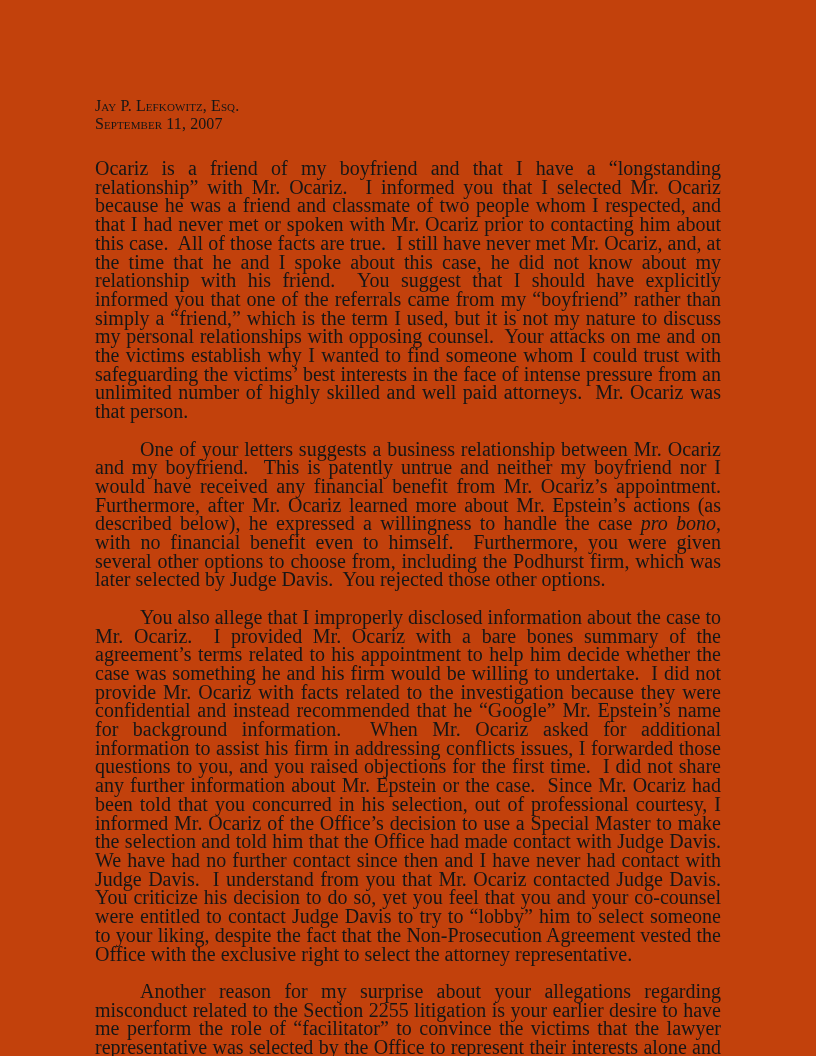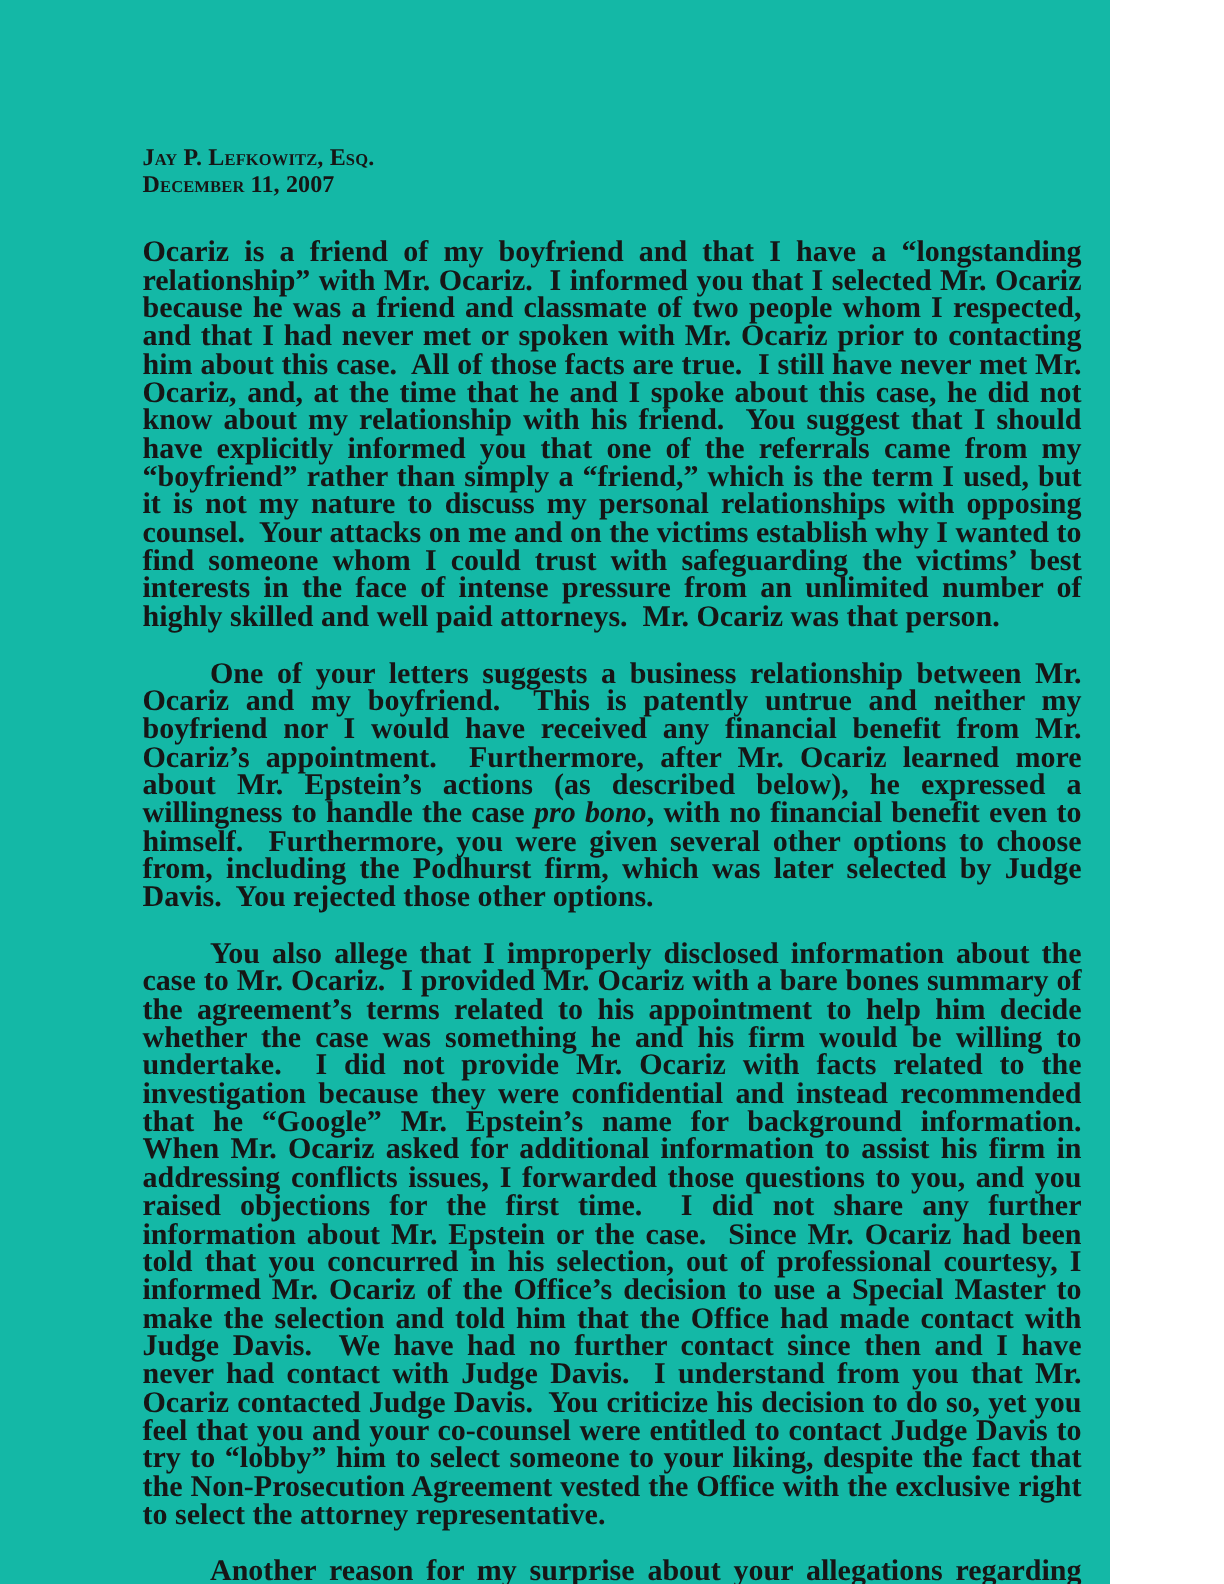--- a/index.html
+++ b/index.html
@@ -2,27 +2,26 @@
 <html><head>
 <meta charset="utf-8">
 <style>
   html, body {
     margin: 0;
     padding: 0;
     background: #ffffff;
   }
   .page {
     position: relative;
-    width: 740px;
+    width: 816px;
     height: 1056px;
-    background: #14b8a6;
+    background: #c2410c;
     overflow: hidden;
     font-family: "Liberation Serif", "DejaVu Serif", serif;
     color: #161616;
-    font-weight: bold;
   }
   .content {
     position: absolute;
     left: 95px;
     top: 97px;
     width: 626px;
   }
   .doc-header {
     font-size: 16px;
     line-height: 17.5px;
@@ -53,21 +52,21 @@
   }
 </style>
 </head>
 <body>
 
 <div class="page">
   <div class="content">
 
     <div class="doc-header">
       <div class="hline">Jay P. Lefkowitz, Esq.</div>
-      <div class="hline">December 11, 2007</div>
+      <div class="hline">September 11, 2007</div>
     </div>
 
     <div class="doc-body">
       <p><span>Ocariz is a friend of my boyfriend and that I have a “longstanding relationship” with Mr. Ocariz.  I informed you that I selected Mr. Ocariz because he was a friend and classmate of two people whom I respected, and that I had never met or spoken with Mr. Ocariz prior to contacting him about this case.  All of those facts are true.  I still have never met Mr. Ocariz, and, at the time that he and I spoke about this case, he did not know about my relationship with his friend.  You suggest that I should have explicitly informed you that one of the referrals came from my “boyfriend” rather than simply a “friend,” which is the term I used, but it is not my nature to discuss my personal relationships with opposing counsel.  Your attacks on me and on the victims establish why I wanted to find someone whom I could trust with safeguarding the victims’ best interests in the face of intense pressure from an unlimited number of highly skilled and well paid attorneys.  Mr. Ocariz was that person.</span></p>
       <p class="spaced indent"><span>One of your letters suggests a business relationship between Mr. Ocariz and my boyfriend.  This is patently untrue and neither my boyfriend nor I would have received any financial benefit from Mr. Ocariz’s appointment.  Furthermore, after Mr. Ocariz learned more about Mr. Epstein’s actions (as described below), he expressed a willingness to handle the case </span><em>pro bono</em><span>, with no financial benefit even to himself.  Furthermore, you were given several other options to choose from, including the Podhurst firm, which was later selected by Judge Davis.  You rejected those other options.</span></p>
       <p class="spaced indent"><span>You also allege that I improperly disclosed information about the case to Mr. Ocariz.  I provided Mr. Ocariz with a bare bones summary of the agreement’s terms related to his appointment to help him decide whether the case was something he and his firm would be willing to undertake.  I did not provide Mr. Ocariz with facts related to the investigation because they were confidential and instead recommended that he “Google” Mr. Epstein’s name for background information.  When Mr. Ocariz asked for additional information to assist his firm in addressing conflicts issues, I forwarded those questions to you, and you raised objections for the first time.  I did not share any further information about Mr. Epstein or the case.  Since Mr. Ocariz had been told that you concurred in his selection, out of professional courtesy, I informed Mr. Ocariz of the Office’s decision to use a Special Master to make the selection and told him that the Office had made contact with Judge Davis.  We have had no further contact since then and I have never had contact with Judge Davis.  I understand from you that Mr. Ocariz contacted Judge Davis.  You criticize his decision to do so, yet you feel that you and your co-counsel were entitled to contact Judge Davis to try to “lobby” him to select someone to your liking, despite the fact that the Non-Prosecution Agreement vested the Office with the exclusive right to select the attorney representative.</span></p>
       <p class="spaced indent"><span>Another reason for my surprise about your allegations regarding misconduct related to the Section 2255 litigation is your earlier desire to have me perform the role of “facilitator” to convince the victims that the lawyer representative was selected by the Office to represent their interests alone and that the out-of-court settlement of their claims was in their best interests.  You now state that doing the same things that you had asked me to do earlier is improper meddling in civil litigation.</span></p>
     </div>
 
   </div>

